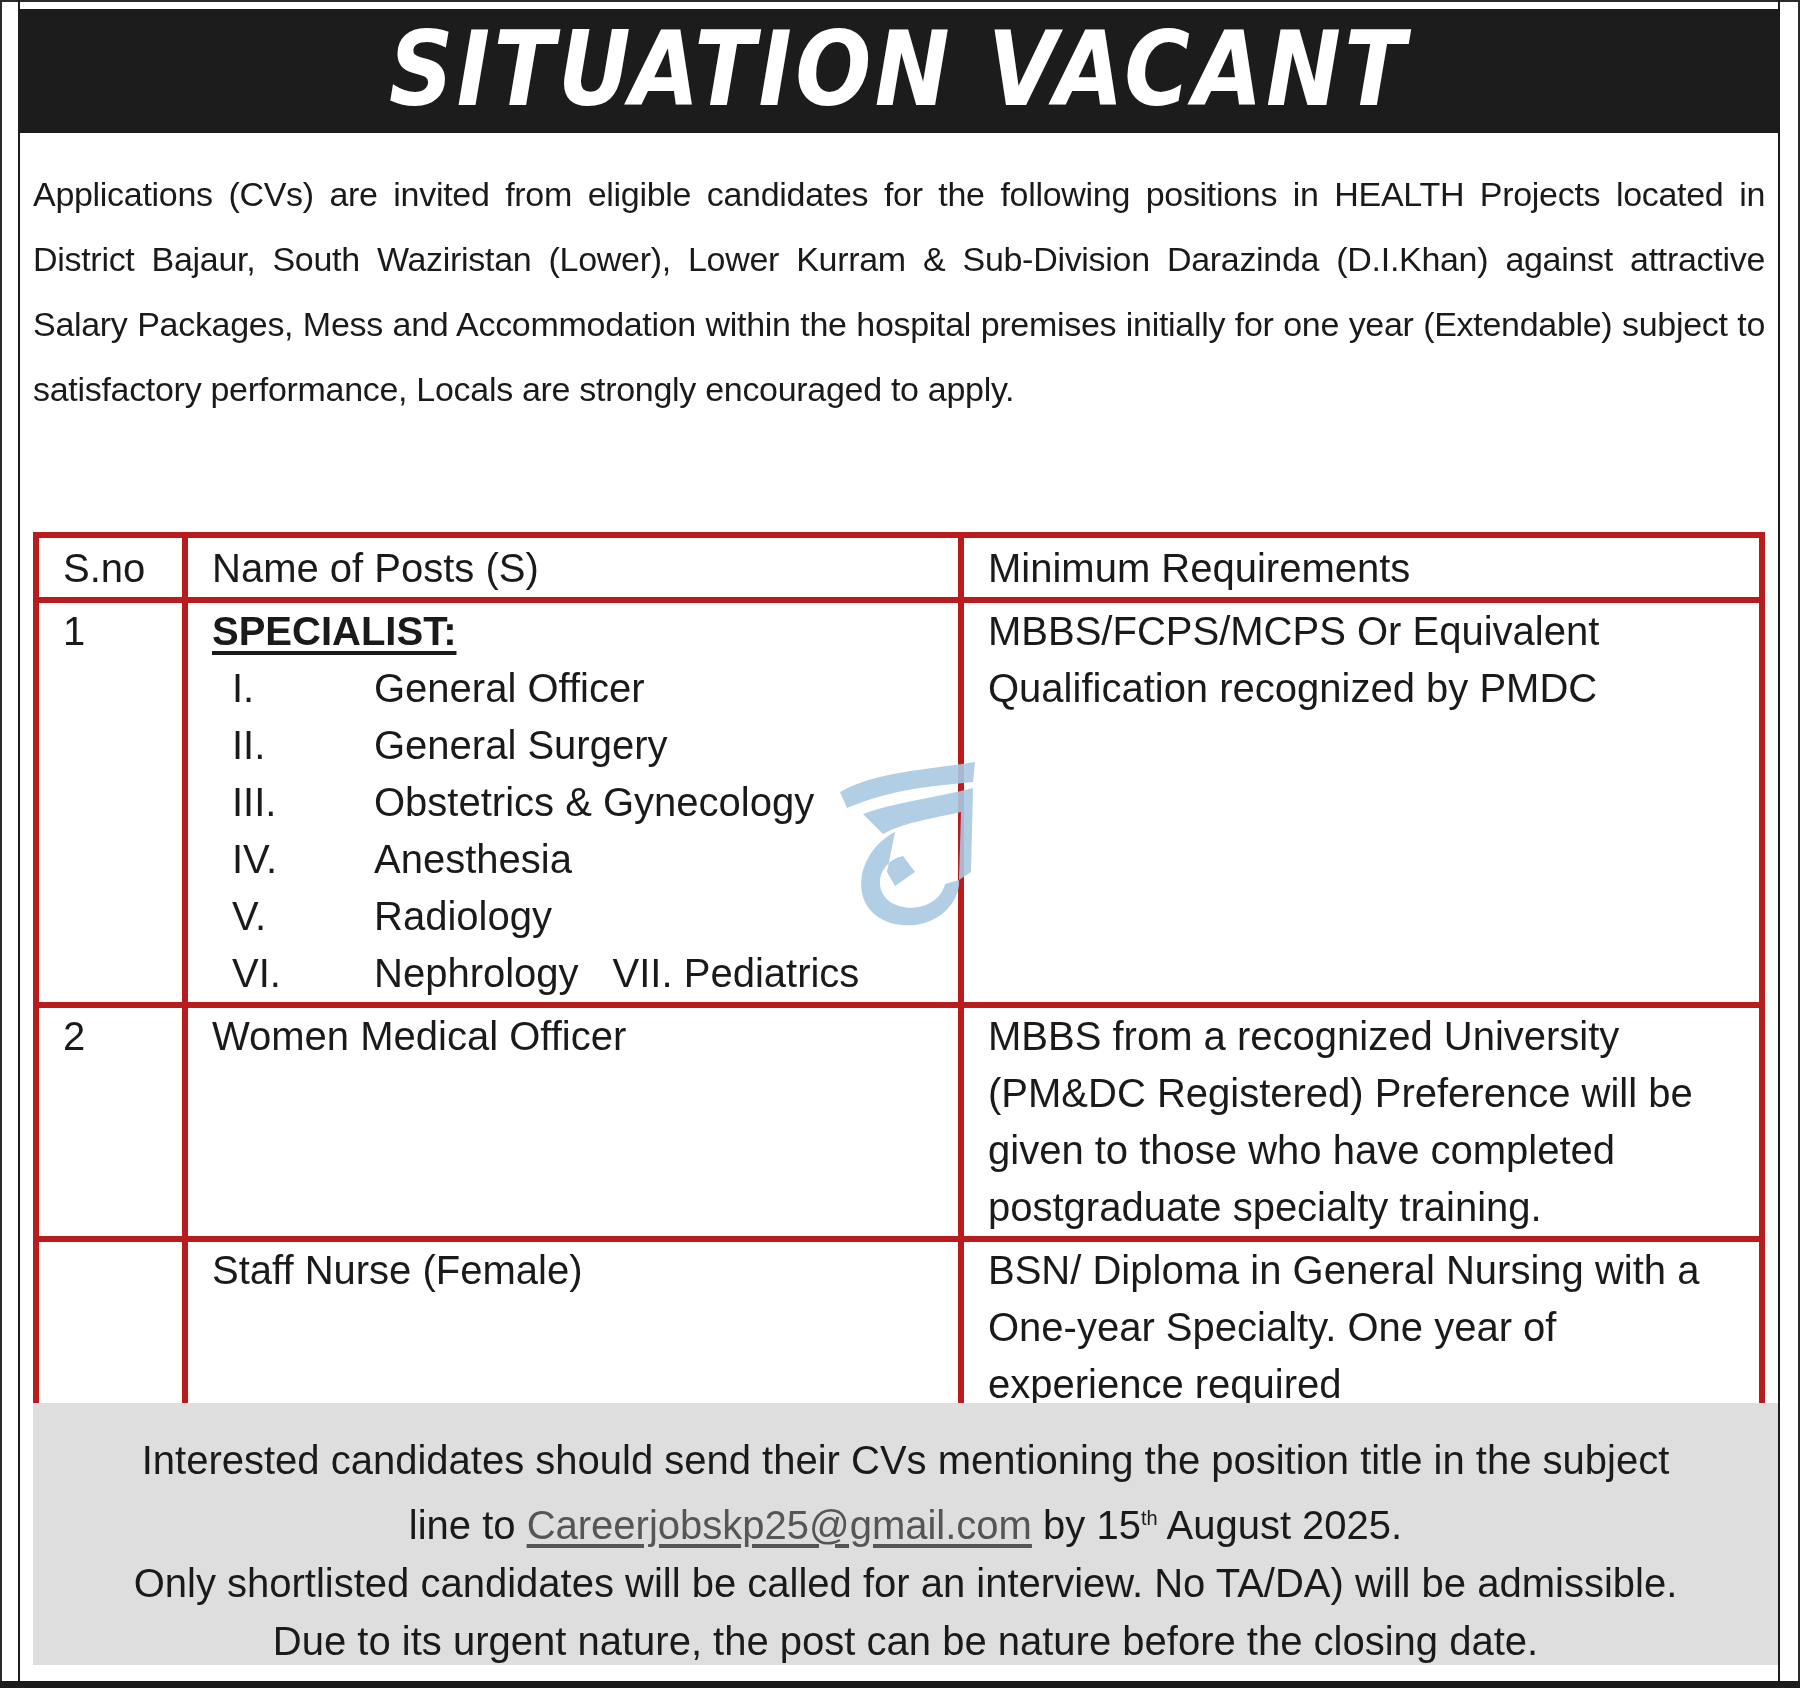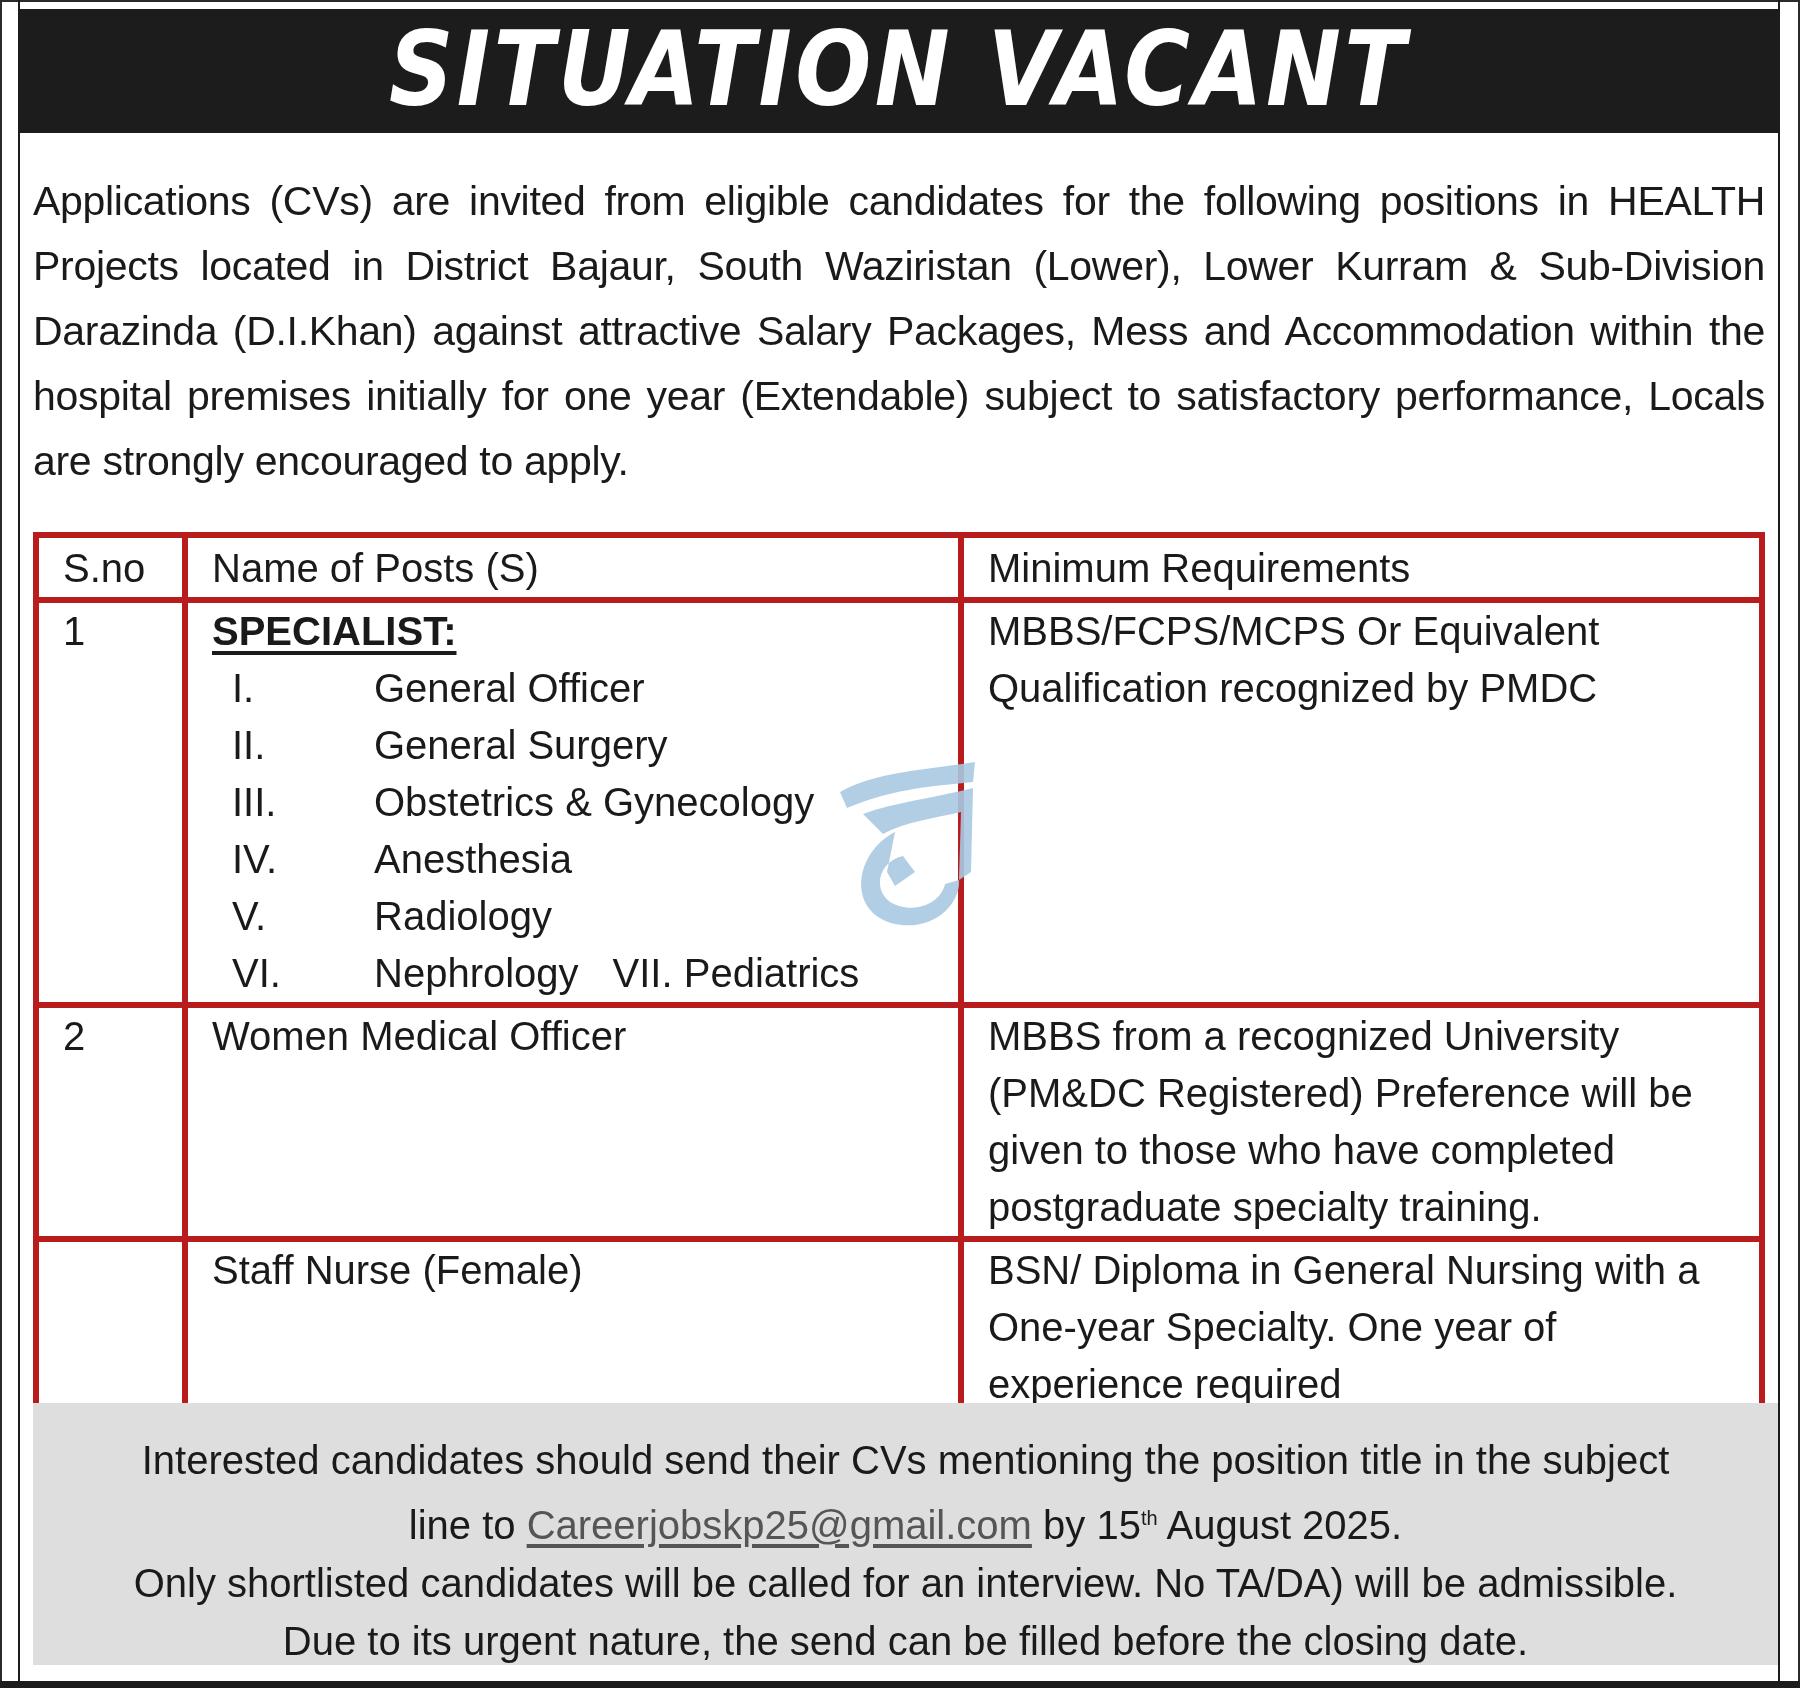--- a/index.html
+++ b/index.html
@@ -18,21 +18,21 @@
     position:absolute; left:20px; top:9px; width:1758px; height:124px;
     background:#1c1c1c; display:flex; align-items:center; justify-content:center;
   }
   .banner-title {
     color:#ffffff; font-family:"DejaVu Sans", sans-serif; font-weight:bold; font-style:italic;
     font-size:104px; letter-spacing:4px; transform:scaleX(0.86); line-height:1; margin-top:-4px;
   }
 
   .intro {
     position:absolute; left:33px; top:128px; width:1732px;
-    font-size:41px; line-height:65px; text-align:justify; text-align-last:left;
+    font-size:34px; line-height:65px; text-align:justify; text-align-last:left;
     font-family:"Liberation Sans", sans-serif; letter-spacing:-0.3px;
   }
 
   .jobs-table {
     position:absolute; left:33px; top:532px; width:1732px; height:866px;
     border-collapse:collapse; font-size:40px; table-layout:fixed;
   }
   .jobs-table td, .jobs-table th {
     border:6px solid #b91c1c; vertical-align:top; text-align:left; font-weight:normal;
     padding:0 24px; line-height:57px;
@@ -138,16 +138,16 @@
     <path d="M60 80 C 20 100, 10 160, 60 172 C 100 180, 126 150, 124 128 L 110 132 C 106 150, 84 160, 64 154 C 36 146, 40 110, 68 104 L 80 120 L 60 134 L 52 120 Z"></path>
   </g>
 </svg>
 
 <div class="footer-box">
   <div>Interested candidates should send their CVs mentioning the position title in the subject</div>
   <div>
     <span>line to </span><a class="email-link">Careerjobskp25@gmail.com</a><span> by 15</span><sup>th</sup><span> August 2025.</span>
   </div>
   <div>Only shortlisted candidates will be called for an interview. No TA/DA) will be admissible.</div>
-  <div>Due to its urgent nature, the send can be filled before the closing date.</div>
+  <div>Due to its urgent nature, the post can be nature before the closing date.</div>
 </div>
 
 <div class="bottom-rule"></div>
 
 </body></html>

